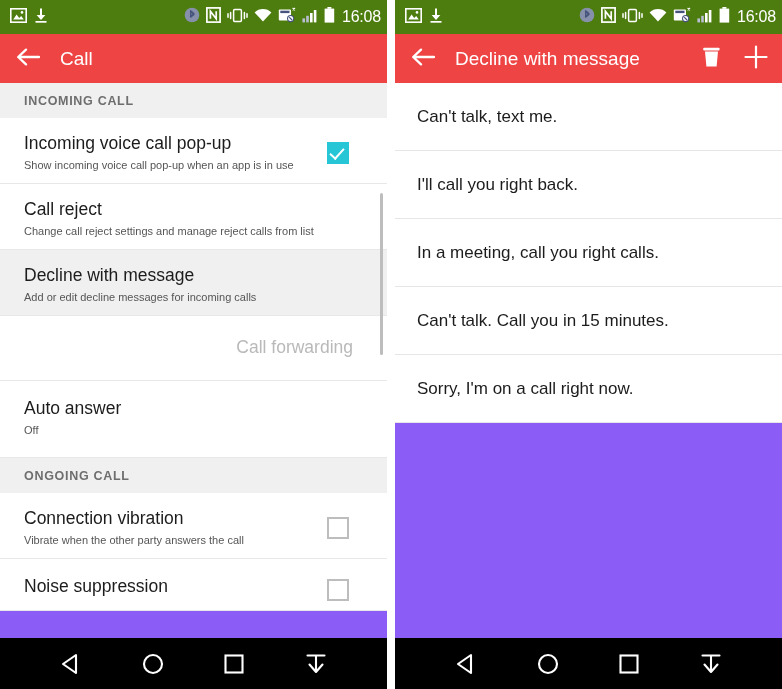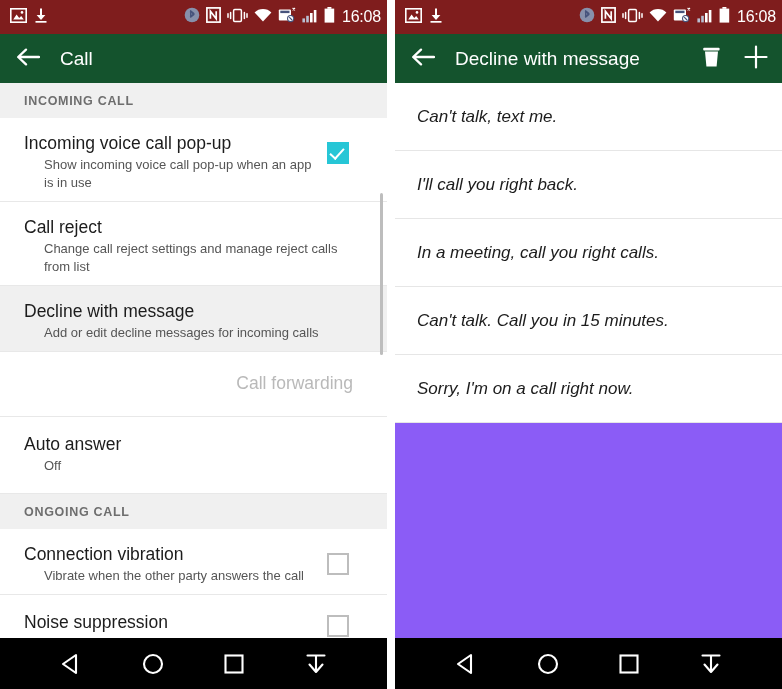--- a/index.html
+++ b/index.html
@@ -24,21 +24,21 @@
     height: 689px;
     position: relative;
     background: #ffffff;
     overflow: hidden;
   }
   .phone.left { margin-right: 8px; }
 
   
   .statusbar {
     height: 34px;
-    background: #7f1d1d;
+    background: #4d7c0f;
     display: flex;
     align-items: center;
     padding: 0 6px 0 10px;
     box-sizing: border-box;
   }
   .sb-left { display: flex; align-items: center; gap: 7px; }
   .sb-right {
     margin-left: auto;
     display: flex;
     align-items: center;
@@ -49,21 +49,21 @@
     color: #ffffff;
     font-size: 16px;
     letter-spacing: -0.2px;
     margin-left: 1px;
     font-family: "Liberation Sans", sans-serif;
   }
 
   
   .appbar {
     height: 49px;
-    background: #14532d;
+    background: #ef4444;
     display: flex;
     align-items: center;
     padding: 0 14px 0 16px;
     box-sizing: border-box;
   }
   .appbar-title {
     color: #ffffff;
     font-size: 19px;
     margin-left: 20px;
     font-weight: normal;
@@ -101,25 +101,24 @@
   }
   .row.selected { background: #f0f0f0; }
   .row-texts { flex: 1; min-width: 0; padding-right: 10px; }
   .row-title {
     font-size: 17.5px;
     color: #1c1c1c;
     line-height: 22px;
   }
   .row-title.disabled { color: #b9b9b9; text-align: right; }
   .row-sub {
-    font-size: 13px;
+    font-size: 11px;
     color: #555555;
     line-height: 18px;
     margin-top: 2px;
-    margin-left: 20px;
   }
   .checkbox {
     width: 22px;
     height: 22px;
     box-sizing: border-box;
     flex: 0 0 auto;
     margin-top: 10px;
     margin-right: 14px;
   }
   .checkbox.checked {
@@ -158,21 +157,20 @@
 
   
   .msg-row {
     height: 68px;
     display: flex;
     align-items: center;
     padding: 0 22px;
     border-bottom: 1px solid #e6e6e6;
     box-sizing: border-box;
     background: #ffffff;
-    font-style: italic;
   }
   .msg-text {
     font-size: 17px;
     color: #1c1c1c;
   }
 
   
   .navbar {
     position: absolute;
     left: 0;

